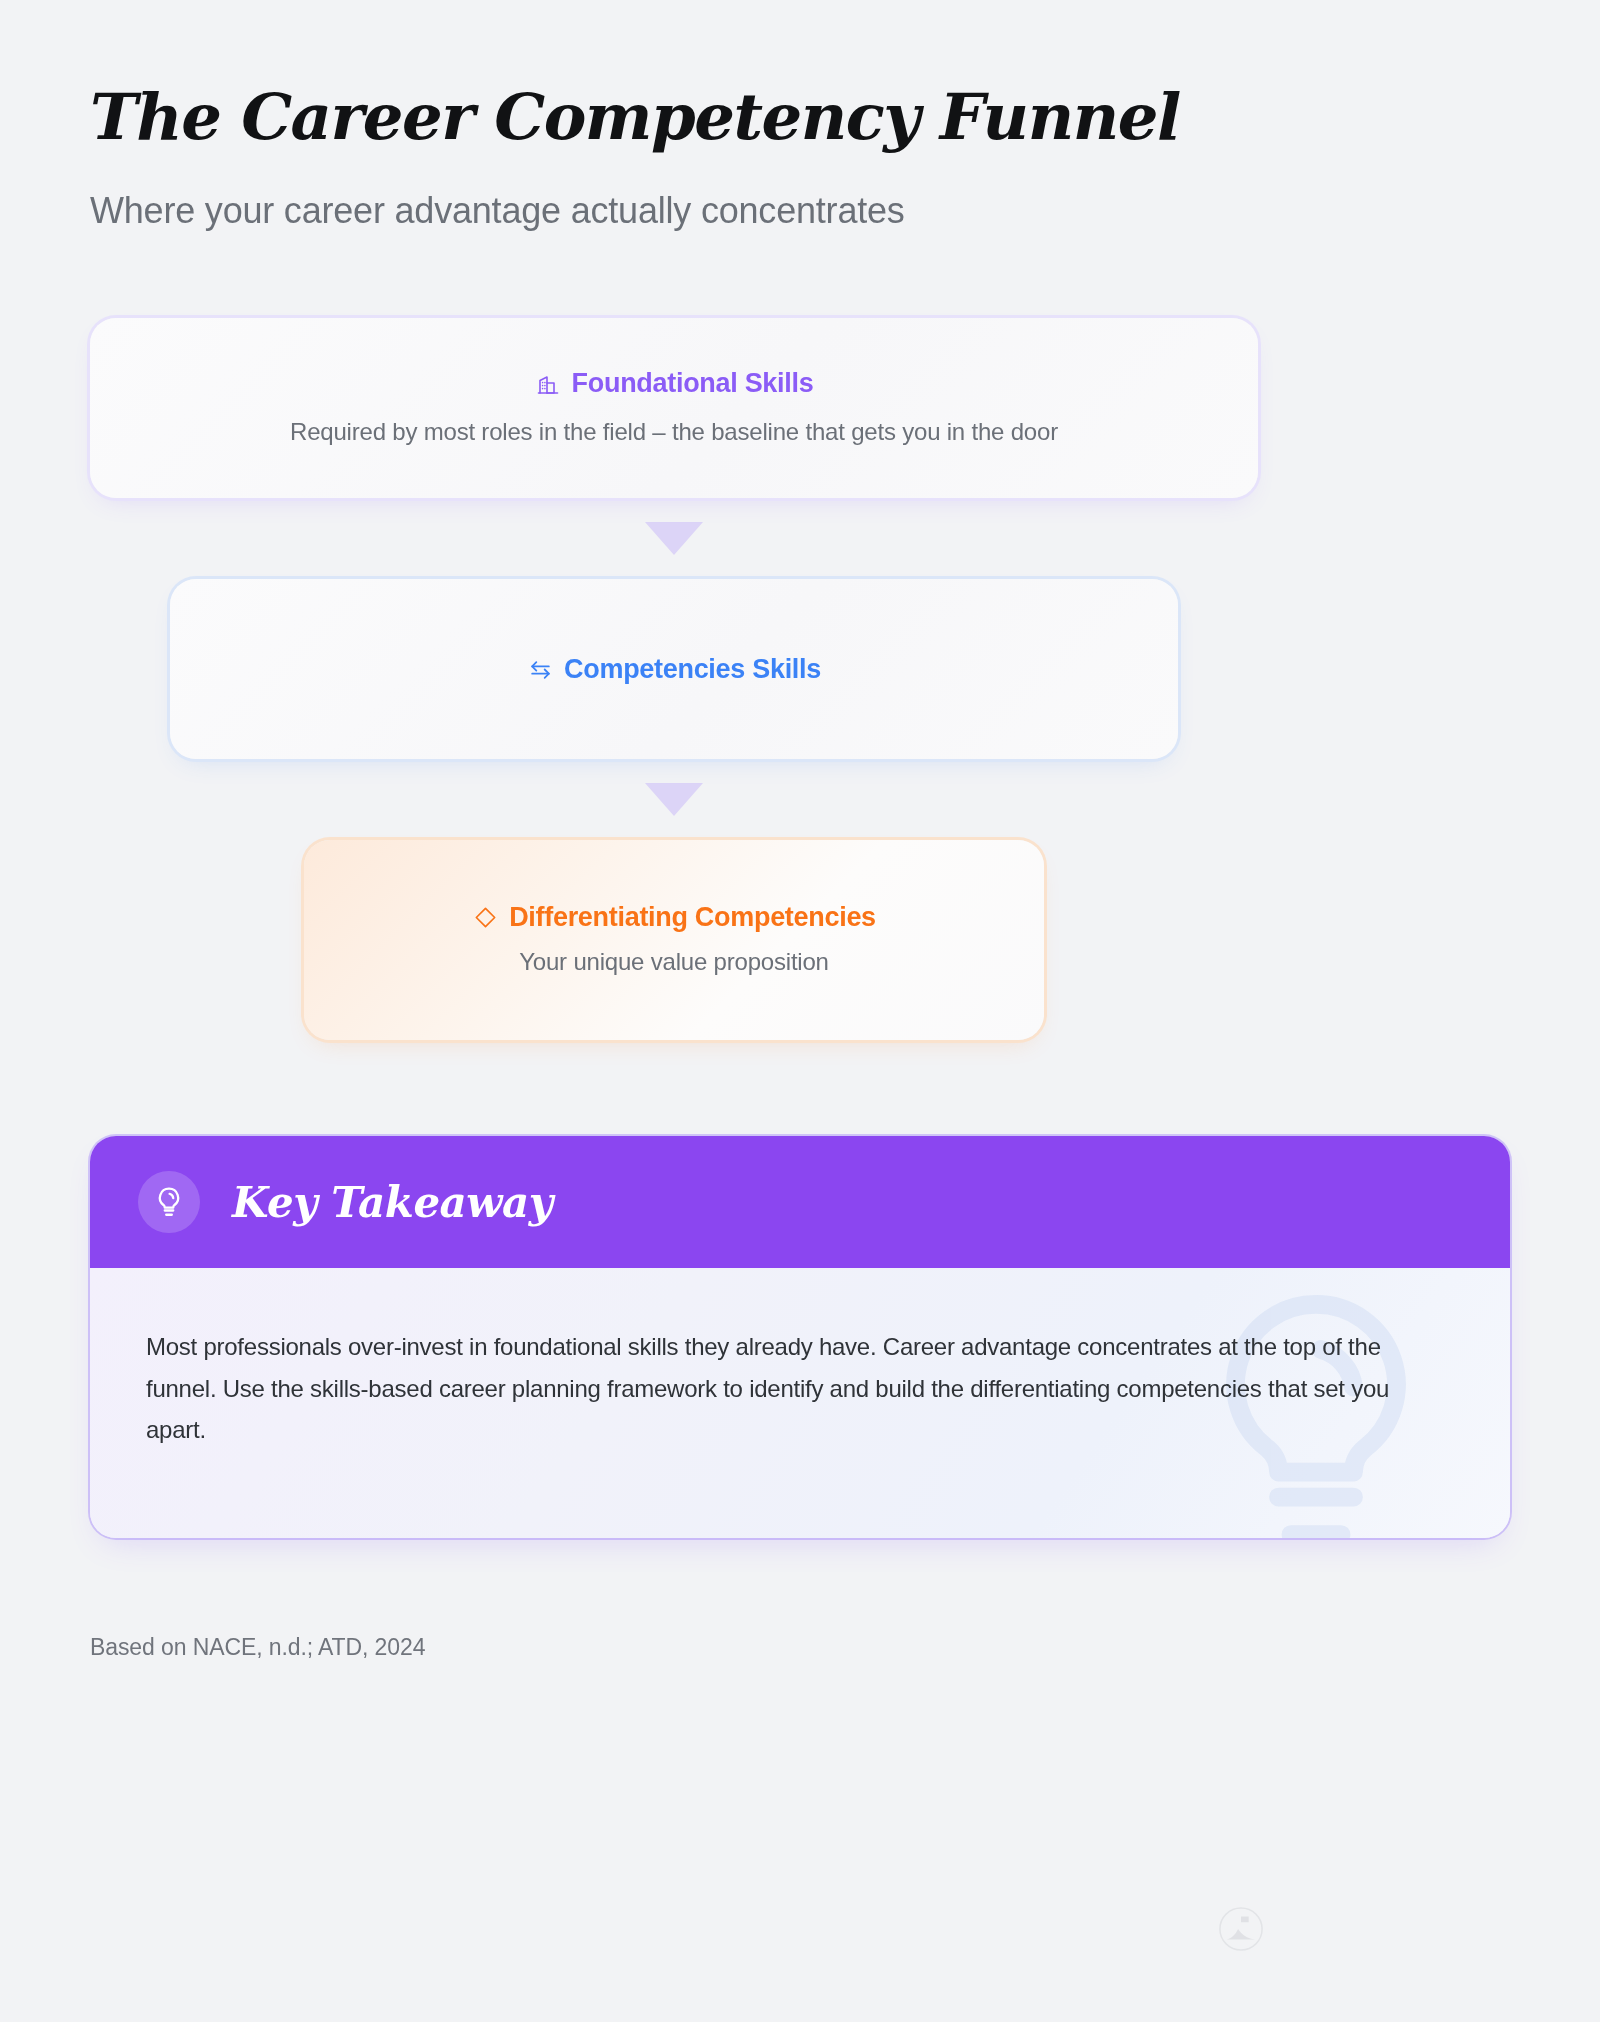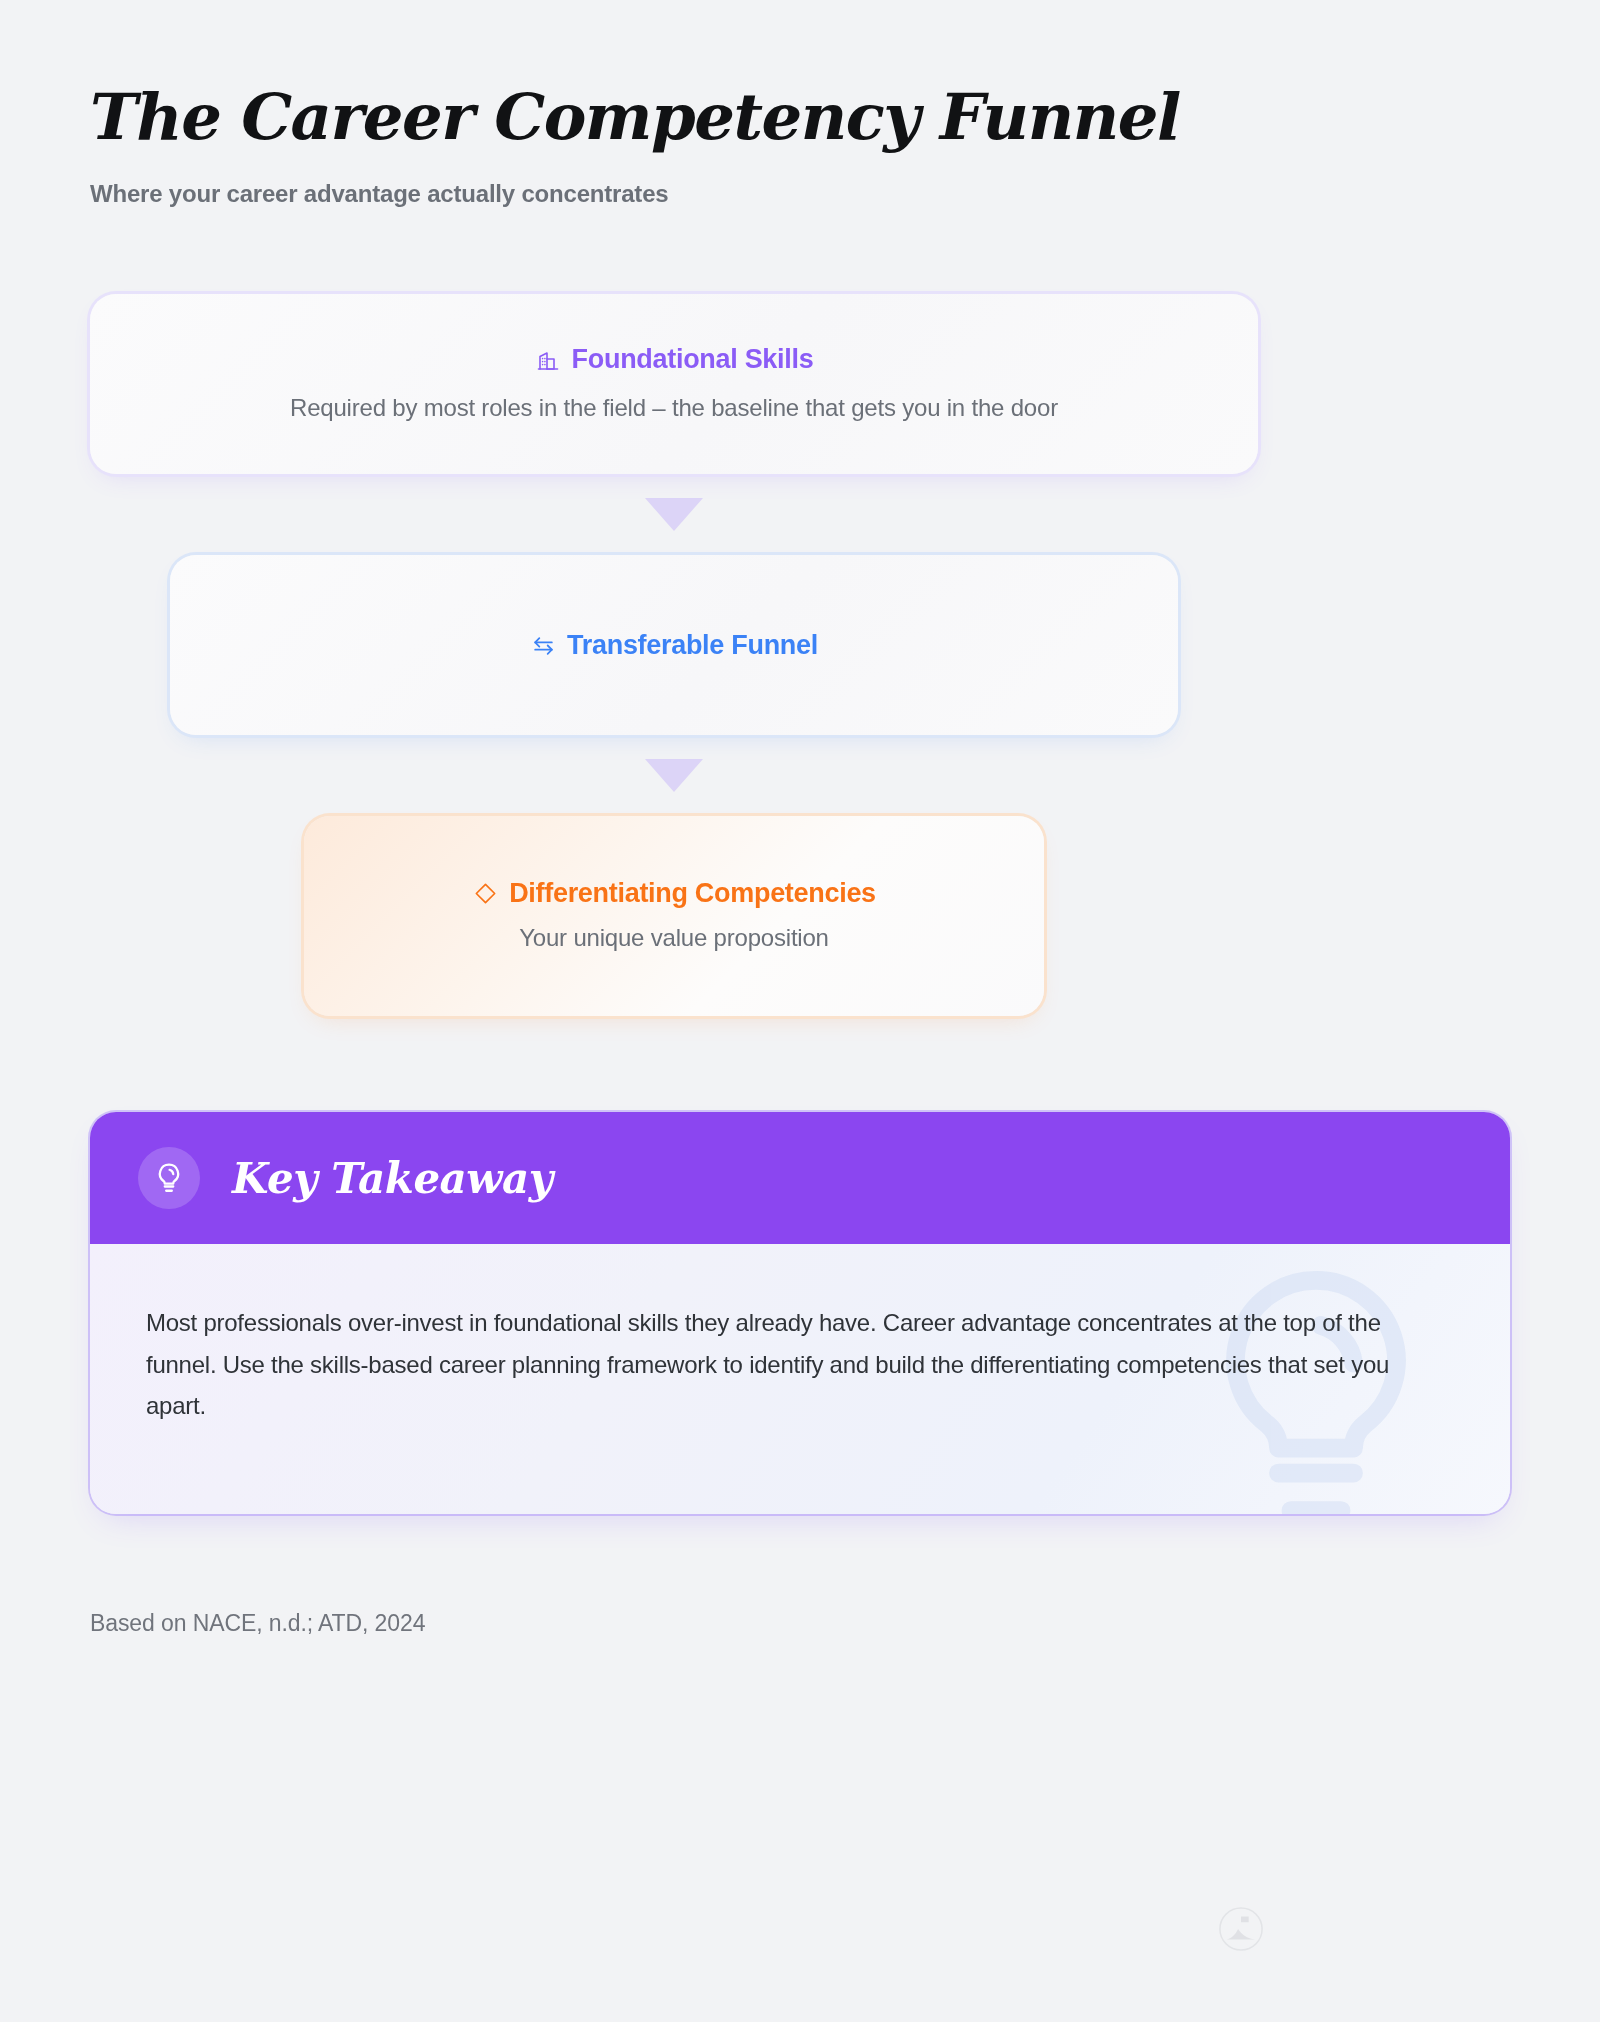--- a/index.html
+++ b/index.html
@@ -25,24 +25,24 @@
     font-family:"DejaVu Serif", serif;
     font-style:italic;
     font-weight:700;
     font-size:64px;
     letter-spacing:-1.5px;
     color:#111214;
     padding-top:82px;
     line-height:1.1;
   }
   .page-subtitle {
-    font-size:24px;
+    font-size:36px;
     color:#6b7078;
-    font-weight:700;
-    margin-top:28px;
+    font-weight:400;
+    margin-top:38px;
     letter-spacing:-0.2px;
   }
 
   
   .funnel { margin-top:86px; }
 
   .funnel-row { display:flex; justify-content:center; }
 
   .funnel-card {
     position:relative;
@@ -218,21 +218,21 @@
       <div class="funnel-card tier2">
         <div class="card-title">
           <span class="tico">
             <svg width="25" height="25" viewBox="0 0 24 24" fill="none" stroke="#3b82f6" stroke-width="1.7" stroke-linecap="round" stroke-linejoin="round">
               <path d="M20 9H4"></path>
                 <path d="M8 5 4 9l4 4"></path>
               <path d="M4 16h16"></path>
                 <path d="m16 12 4 4-4 4"></path>
             </svg>
           </span>
-          <span>Transferable Funnel</span>
+          <span>Competencies Skills</span>
         </div>
       </div>
     </div>
 
     <div class="connector">
       <div class="arrow-down"></div>
     </div>
 
     <div class="funnel-row">
       <div class="funnel-card tier3">

